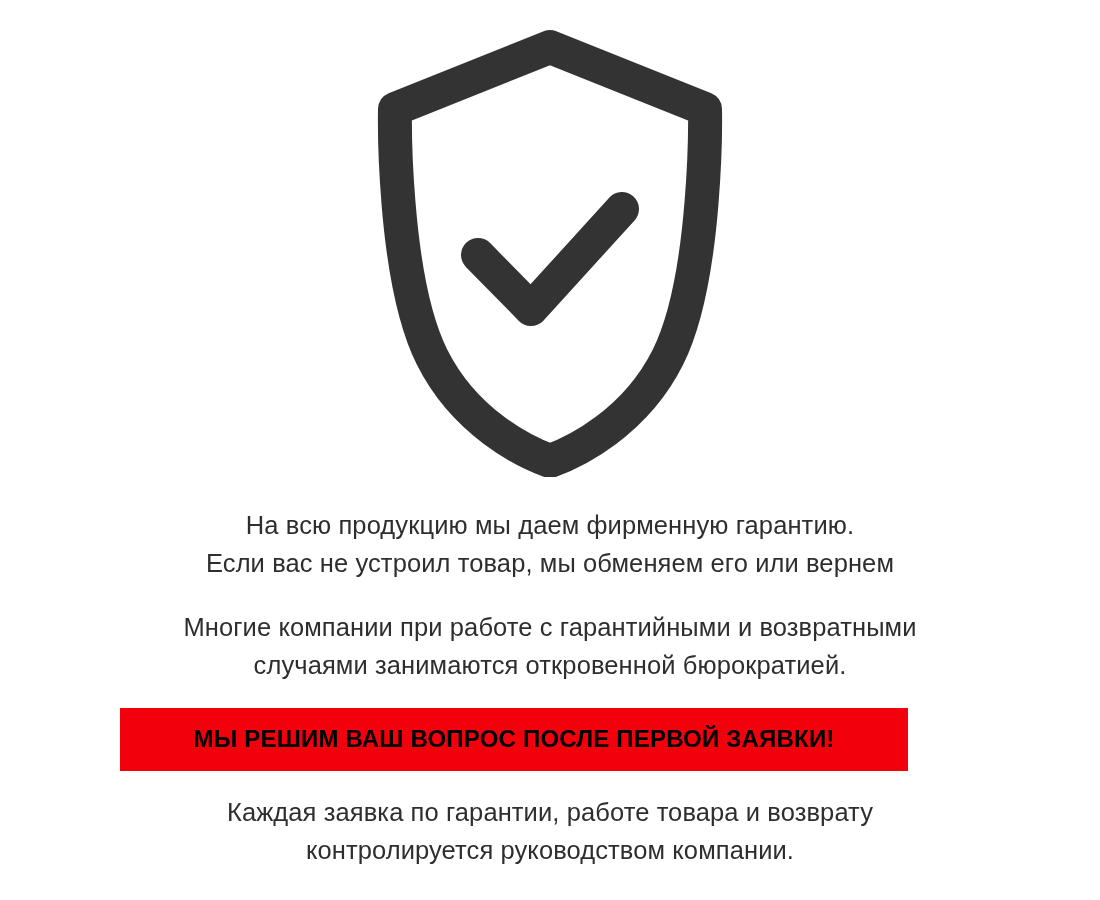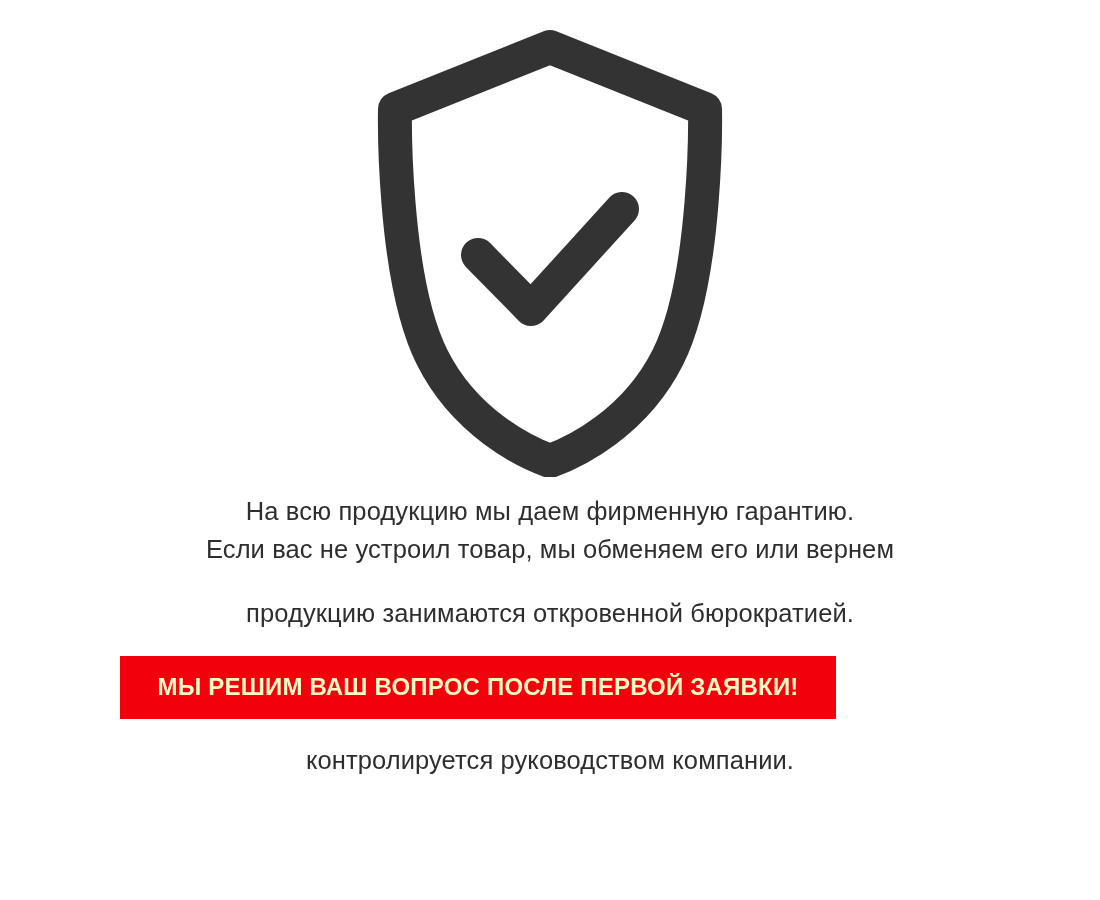--- a/index.html
+++ b/index.html
@@ -14,20 +14,21 @@
     color: #2b2b2b;
     overflow: hidden;
   }
   .page {
     width: 1100px;
     height: 900px;
     position: relative;
     display: flex;
     flex-direction: column;
     align-items: center;
+    gap: 14px;
   }
   .shield-wrap {
     margin-top: 22px;
     width: 420px;
     height: 460px;
     display: flex;
     align-items: center;
     justify-content: center;
   }
   .shield-wrap svg {
@@ -45,23 +46,23 @@
     letter-spacing: 0.1px;
   }
   .para-1 {
     margin-top: 10px;
   }
   .para-2 {
     margin-top: 26px;
   }
   .banner {
     margin-top: 24px;
-    width: 716px;
+    width: 788px;
     background: #f3000d;
-    color: #fef9c3;
+    color: #000000;
     padding: 14px 10px 16px 10px;
     box-sizing: border-box;
   }
   .banner-line {
     font-size: 24px;
     font-weight: bold;
     line-height: 33px;
     letter-spacing: 0.2px;
     text-align: center;
   }
@@ -82,25 +83,27 @@
   </div>
 
   <div class="text-block">
 
     <div class="para para-1">
       <div>На всю продукцию мы даем фирменную гарантию.</div>
       <div>Если вас не устроил товар, мы обменяем его или вернем</div>
     </div>
 
     <div class="para para-2">
-      <div>продукцию занимаются откровенной бюрократией.</div>
+      <div>Многие компании при работе с гарантийными и возвратными</div>
+      <div>случаями занимаются откровенной бюрократией.</div>
     </div>
 
     <div class="banner">
       <div class="banner-line">МЫ РЕШИМ ВАШ ВОПРОС ПОСЛЕ ПЕРВОЙ ЗАЯВКИ!</div>
     </div>
 
     <div class="para para-3">
+      <div>Каждая заявка по гарантии, работе товара и возврату</div>
       <div>контролируется руководством компании.</div>
     </div>
 
   </div>
 </div>
 
 </body></html>

